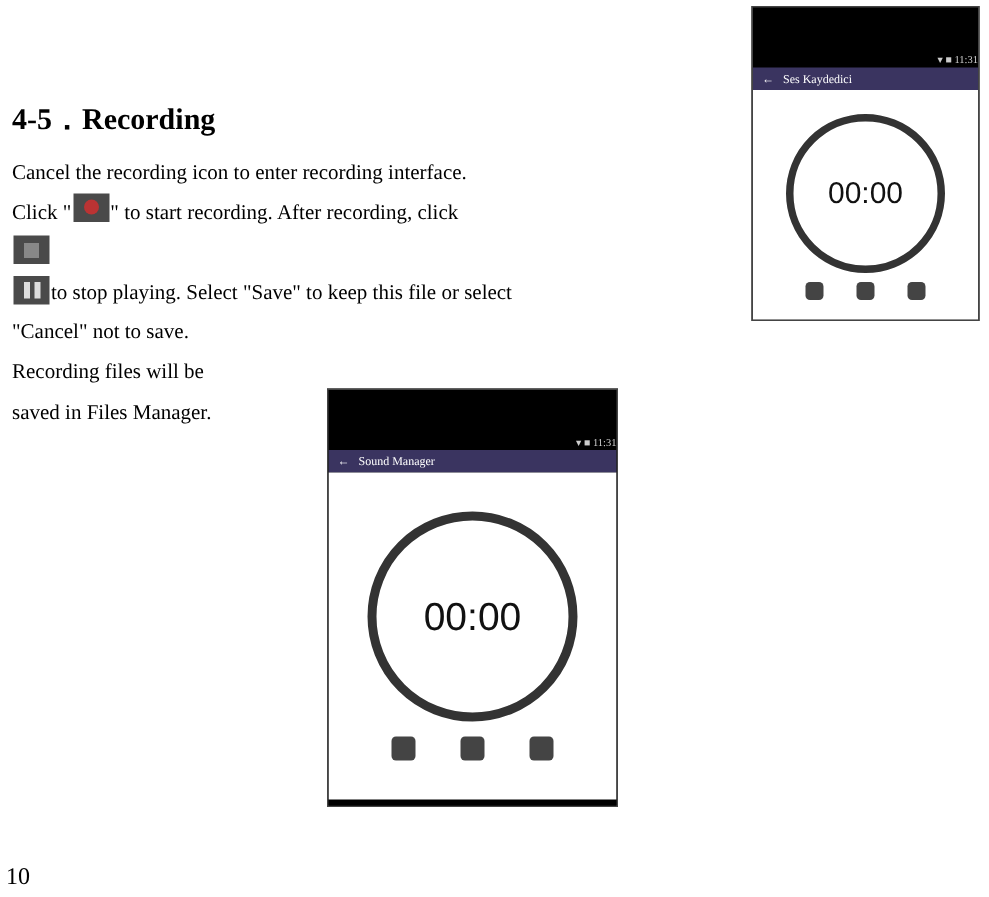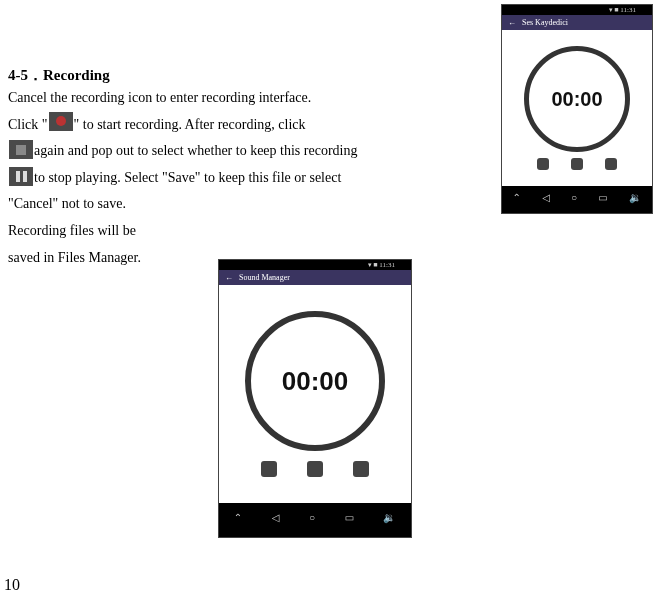--- a/index.html
+++ b/index.html
@@ -14,22 +14,23 @@
     background: #fff;
   }
   .page {
     padding: 8px 8px 8px 8px;
     position: relative;
     height: 100%;
     box-sizing: border-box;
   }
   .heading {
     font-weight: bold;
-    font-size: 15px;
+    font-size: 20px;
     margin-top: 58px;
+    margin-bottom: 10px;
   }
   .para {
     font-size: 14px;
     line-height: 1.9;
     max-width: 420px;
   }
   .inline-icon {
     display: inline-block;
     vertical-align: middle;
     background: #4a4a4a;
@@ -118,22 +119,23 @@
     background: #000;
     border: 1px solid #444;
     box-sizing: border-box;
     overflow: hidden;
   }
   .sr-status {
     height: 10px;
     font-size: 7px;
     color: #ccc;
     text-align: right;
-    padding: 0 16px;
+    padding: 0 0;
     line-height: 10px;
+    margin-top: 30px;
   }
   .sr-title {
     background: #3a3460;
     color: #fff;
     font-size: 8px;
     padding: 3px 6px;
     display: flex;
     align-items: center;
     gap: 6px;
   }
@@ -148,21 +150,21 @@
   .shot-right .sr-body { height: 156px; }
   .shot-center .sr-body { height: 218px; }
   .sr-dial {
     border: 6px solid #333;
     border-radius: 50%;
     display: flex;
     align-items: center;
     justify-content: center;
     color: #111;
     font-family: Arial, sans-serif;
-    font-weight: bold;
+    font-weight: normal;
   }
   .shot-right .sr-dial { width: 96px; height: 96px; font-size: 20px; border-width: 5px;}
   .shot-center .sr-dial { width: 128px; height: 128px; font-size: 26px; }
   .sr-dots {
     margin-top: 10px;
     display: flex;
     gap: 30px;
   }
   .shot-right .sr-dots { gap: 22px; margin-top: 6px;}
   .sr-dot {
@@ -223,21 +225,21 @@
     <span>4-5．</span><span>Recording</span>
   </div>
 
   <div class="para">Cancel the recording icon to enter recording interface.</div>
 
   <div class="para">
     <span>Click "</span><span class="inline-icon icon-rec"></span><span>" to start recording. After recording, click</span>
   </div>
 
   <div class="para">
-    <span class="inline-icon icon-stop"></span><span>again and pop out to select whether to keep this recording</span>
+    <span class="inline-icon icon-stop"></span>
   </div>
 
 
   <div class="para">
     <span class="inline-icon icon-pause"></span><span>to stop playing. Select "Save" to keep this file or select</span>
   </div>
 
   <div class="para">"Cancel" not to save.</div>
   <div class="para">Recording files will be</div>
   <div class="para">saved in Files Manager.</div>

